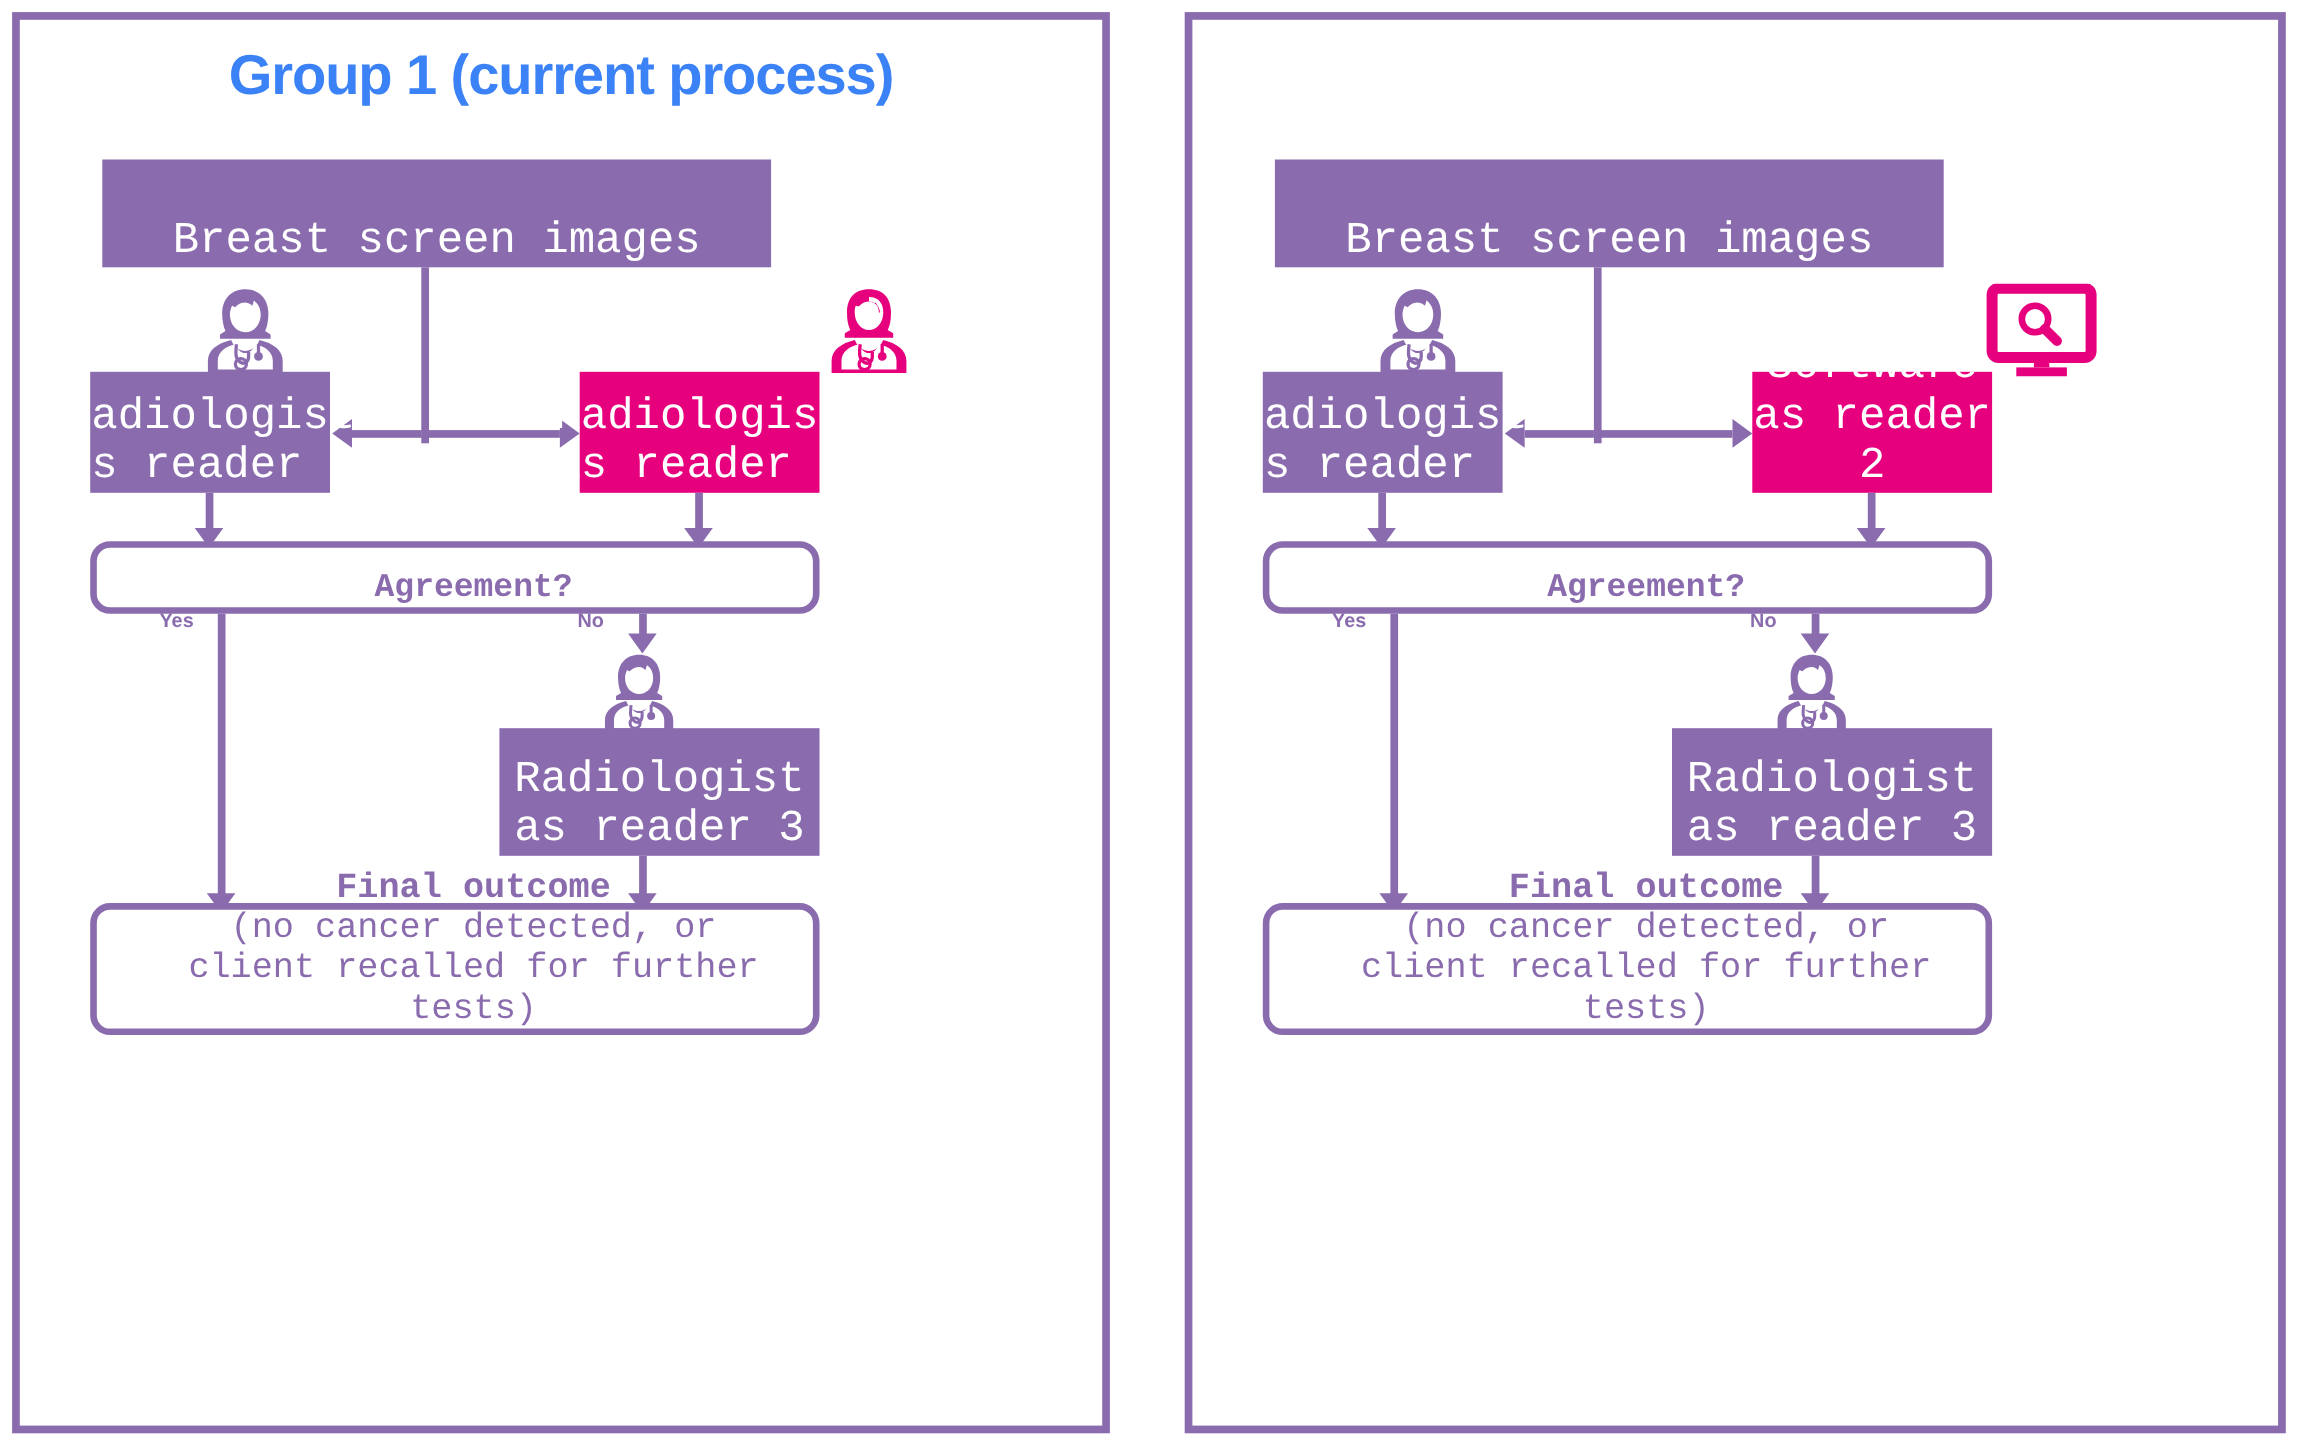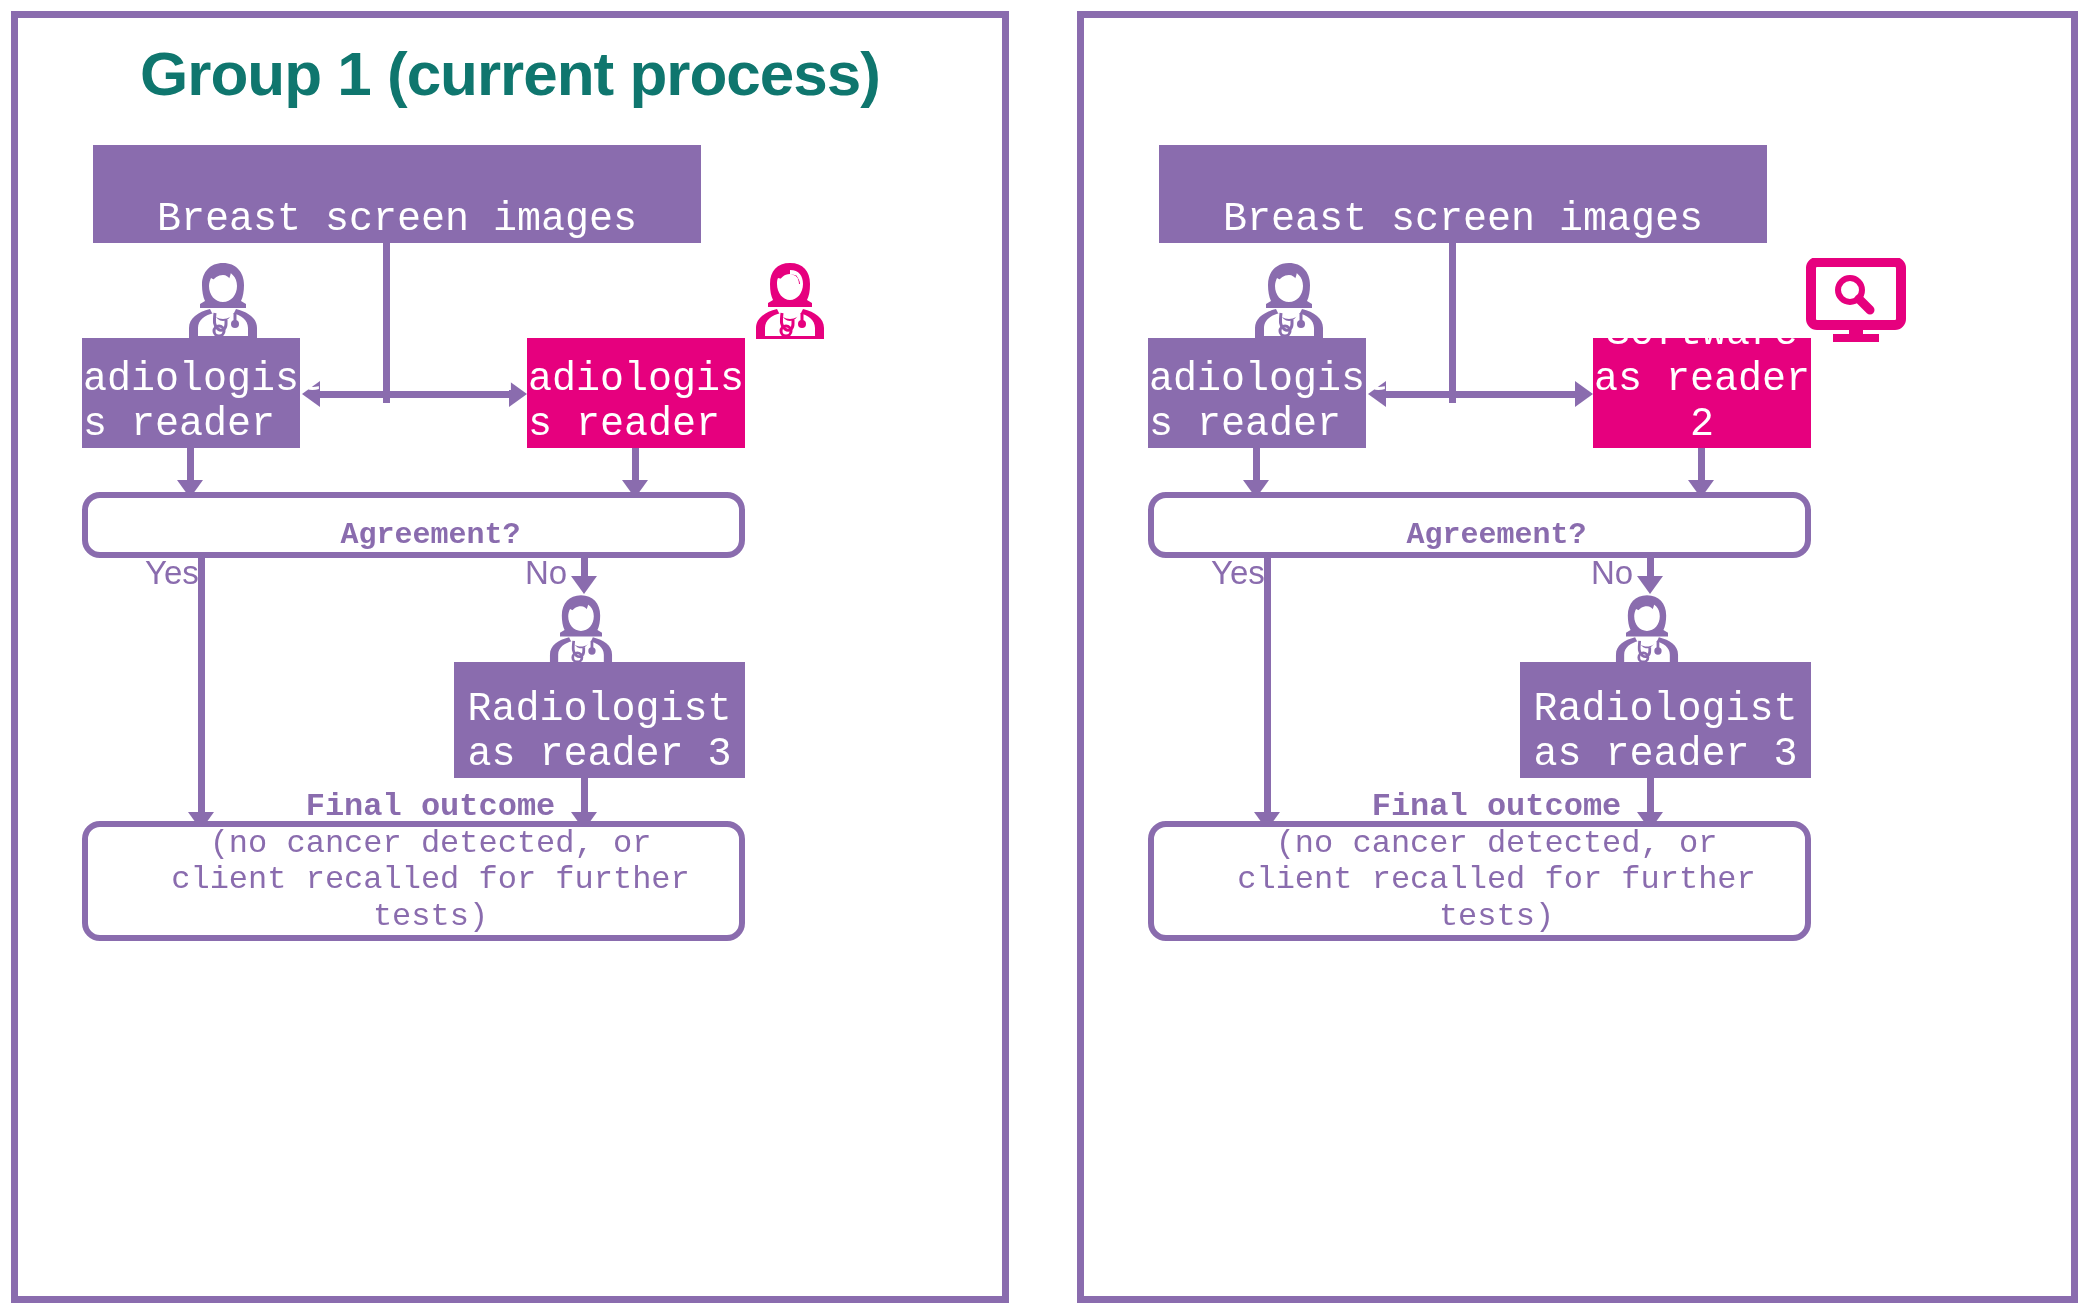--- a/index.html
+++ b/index.html
@@ -18,22 +18,22 @@
     box-sizing:border-box;
   }
   #panel-left{left:11px;width:998px;}
   #panel-right{left:1077px;width:1001px;}
 
   .panel-title{
     position:absolute;
     top:20px;
     left:0;right:0;
     text-align:center;
-    color:#0f766e;
-    font-size:62px;
+    color:#3b82f6;
+    font-size:51px;
     font-weight:bold;
     letter-spacing:-1px;
     white-space:nowrap;
   }
 
   .node{
     position:absolute;
     box-sizing:border-box;
     display:flex;
     align-items:flex-end;
@@ -55,22 +55,22 @@
   .t-images{font-size:40px;}
   .t-reader{font-size:40px;}
   .t-agree{font-size:30px;font-weight:bold;}
   .t-final{font-size:32px;}
   .t-final b{font-weight:bold;display:block;}
 
   .icon{position:absolute;}
   .yesno{
     position:absolute;
     color:#8a6cae;
-    font-size:33px;
-    font-weight:normal;
+    font-size:18px;
+    font-weight:bold;
     white-space:nowrap;
   }
 
   .conn{position:absolute;background:#8a6cae;}
   .vline{width:7px;}
   .hline{height:7px;}
   .arrowdown{
     position:absolute;
     width:0;height:0;
     border-left:13px solid transparent;

